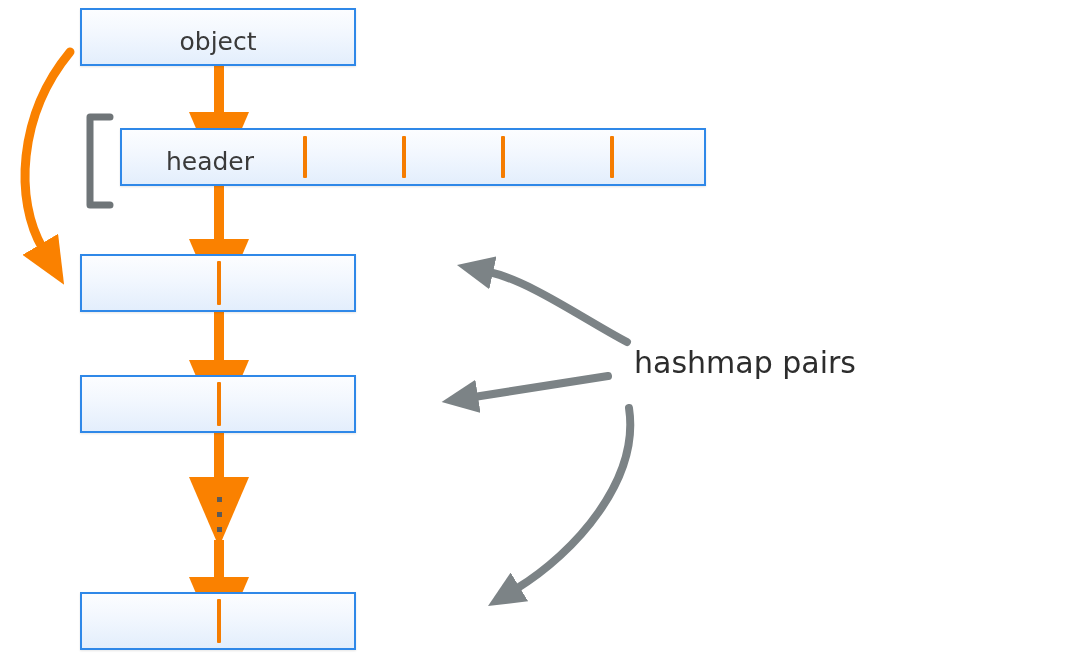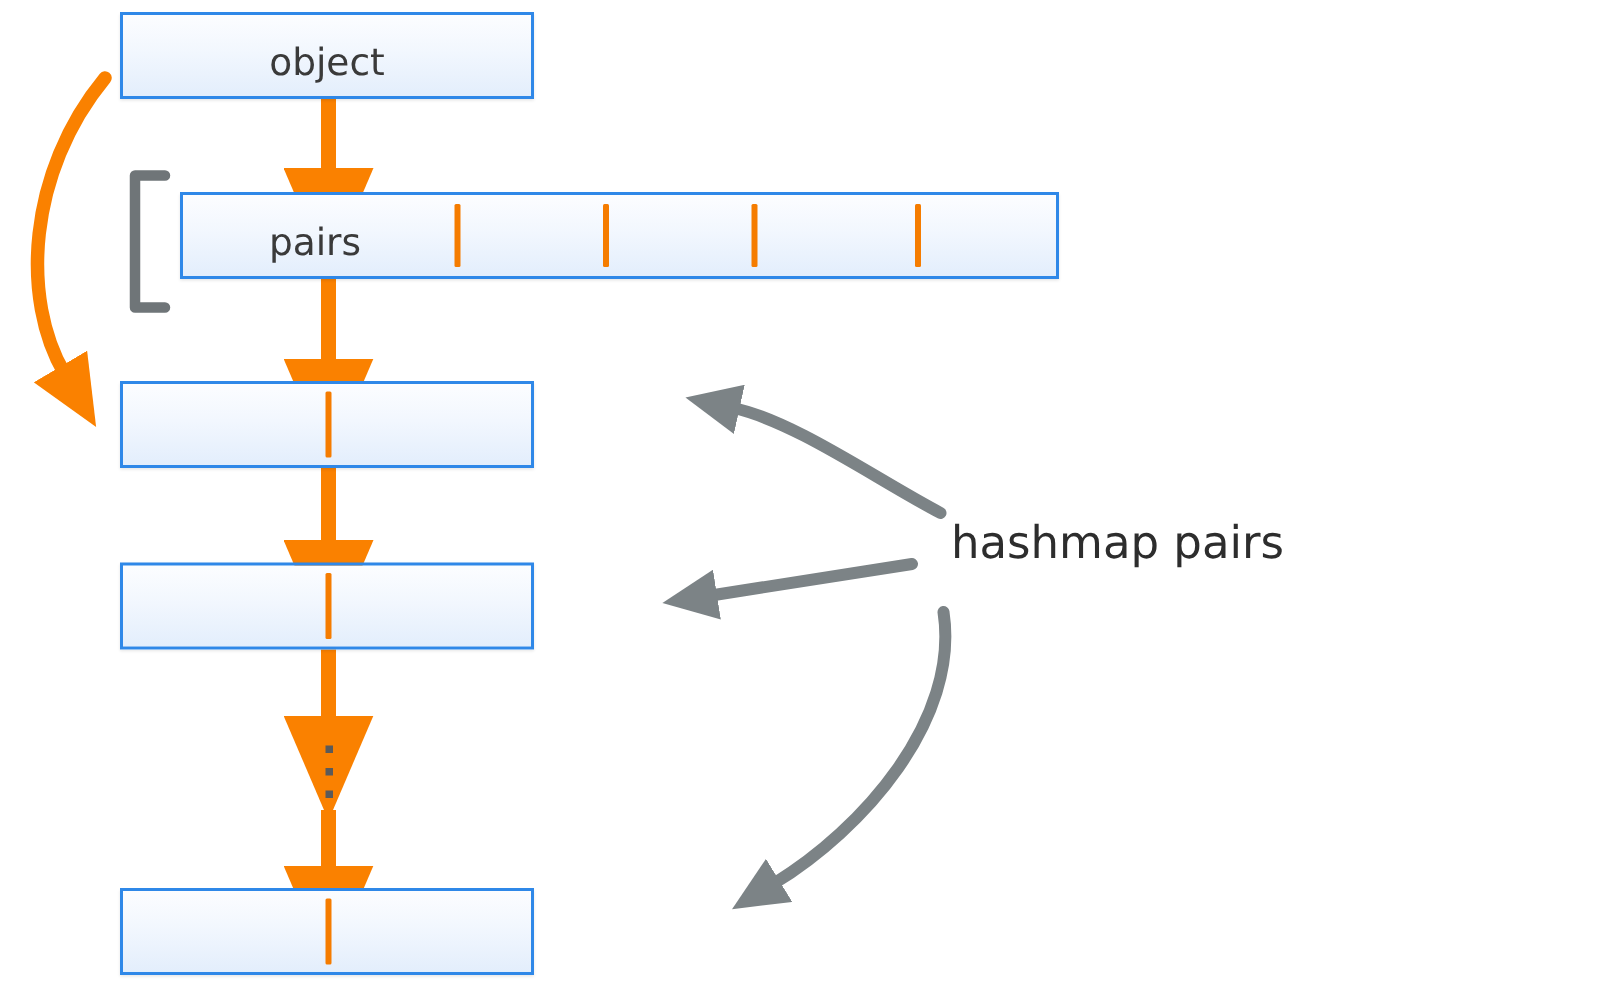--- a/index.html
+++ b/index.html
@@ -104,21 +104,21 @@
 
     <path d="M627,342 C585,320 530,281 489,272" fill="none" stroke="#7c8386" stroke-width="8" stroke-linecap="round" marker-end="url(#grayHead)"></path>
     <path d="M608,376 L474,397" fill="none" stroke="#7c8386" stroke-width="8" stroke-linecap="round" marker-end="url(#grayHead)"></path>
     <path d="M629,408 C640,480 575,553 516,589" fill="none" stroke="#7c8386" stroke-width="8" stroke-linecap="round" marker-end="url(#grayHead)"></path>
   </svg>
 
   <div class="box" style="left:80px; top:8px; width:276px; height:58px;"></div>
   <div class="box-label" style="left:80px; top:29px; width:276px; text-align:center;">object</div>
 
   <div class="box" style="left:120px; top:128px; width:586px; height:58px;"></div>
-  <div class="box-label" style="left:120px; top:149px; width:180px; text-align:center;">pairs</div>
+  <div class="box-label" style="left:120px; top:149px; width:180px; text-align:center;">header</div>
 
   <div class="tick" style="left:303px; top:136px; height:42px;"></div>
   <div class="tick" style="left:402px; top:136px; height:42px;"></div>
   <div class="tick" style="left:501px; top:136px; height:42px;"></div>
   <div class="tick" style="left:610px; top:136px; height:42px;"></div>
 
 
   <div class="box" style="left:80px; top:254px; width:276px; height:58px;"></div>
   <div class="divider" style="left:217px; top:261px; height:44px;"></div>
 

